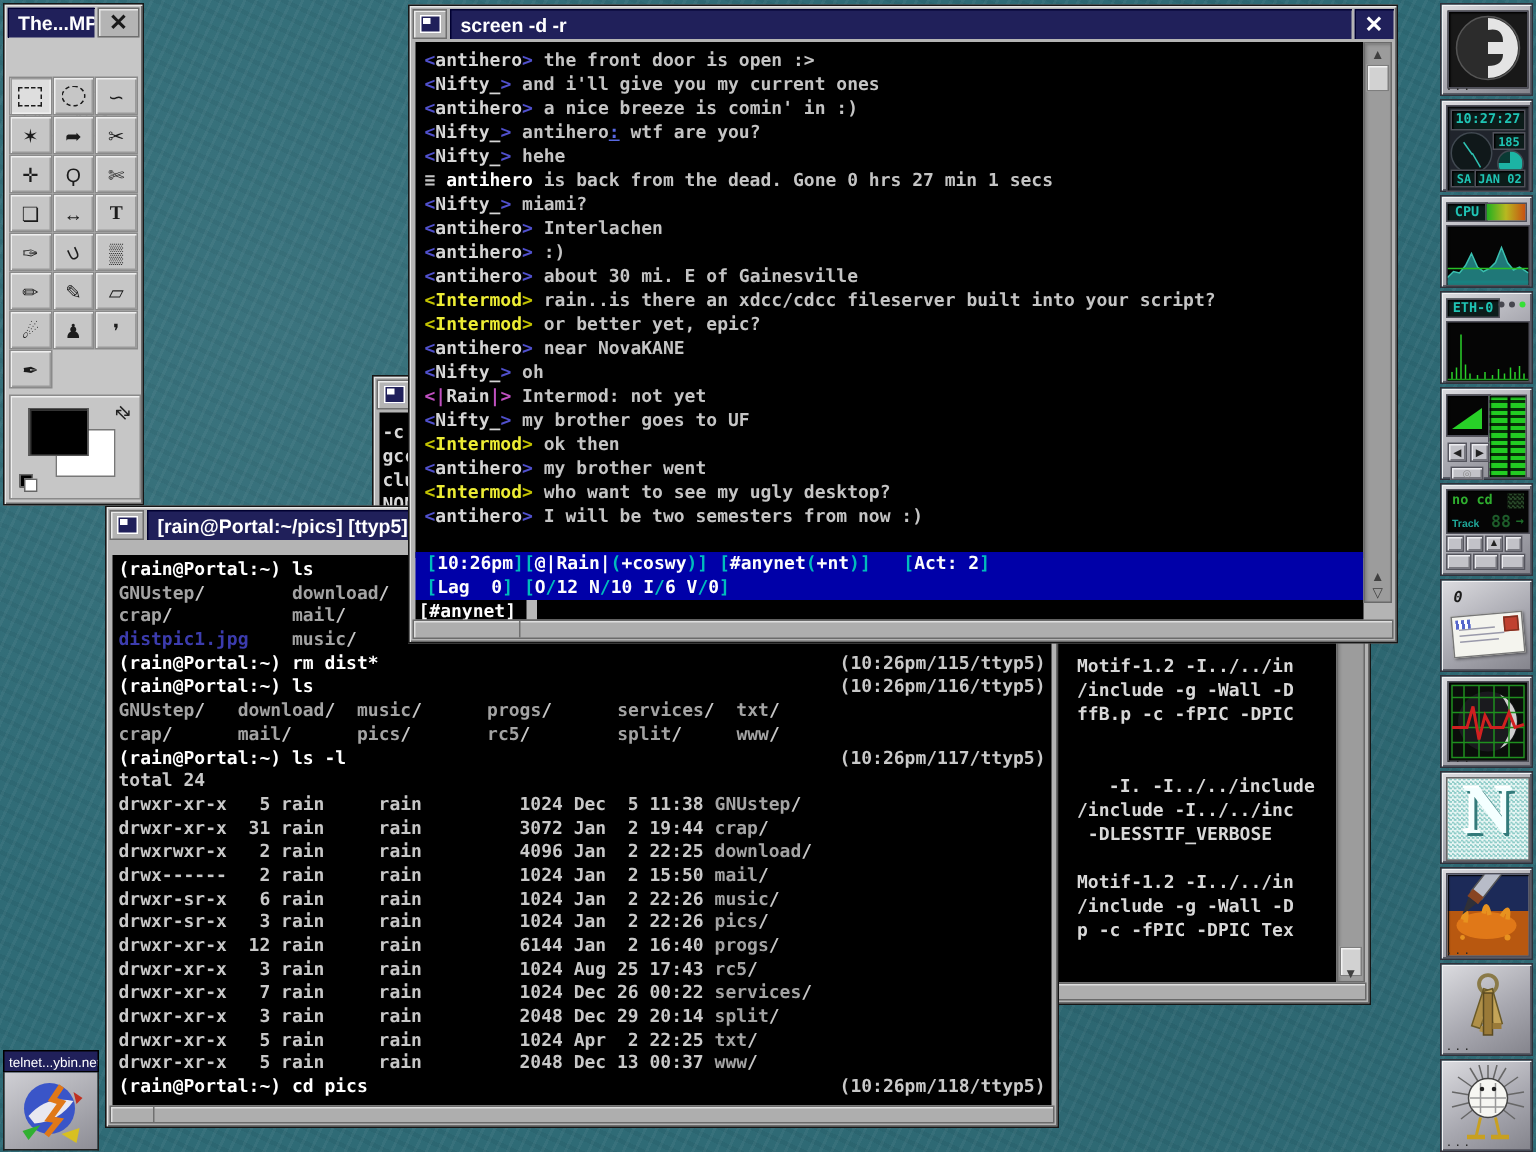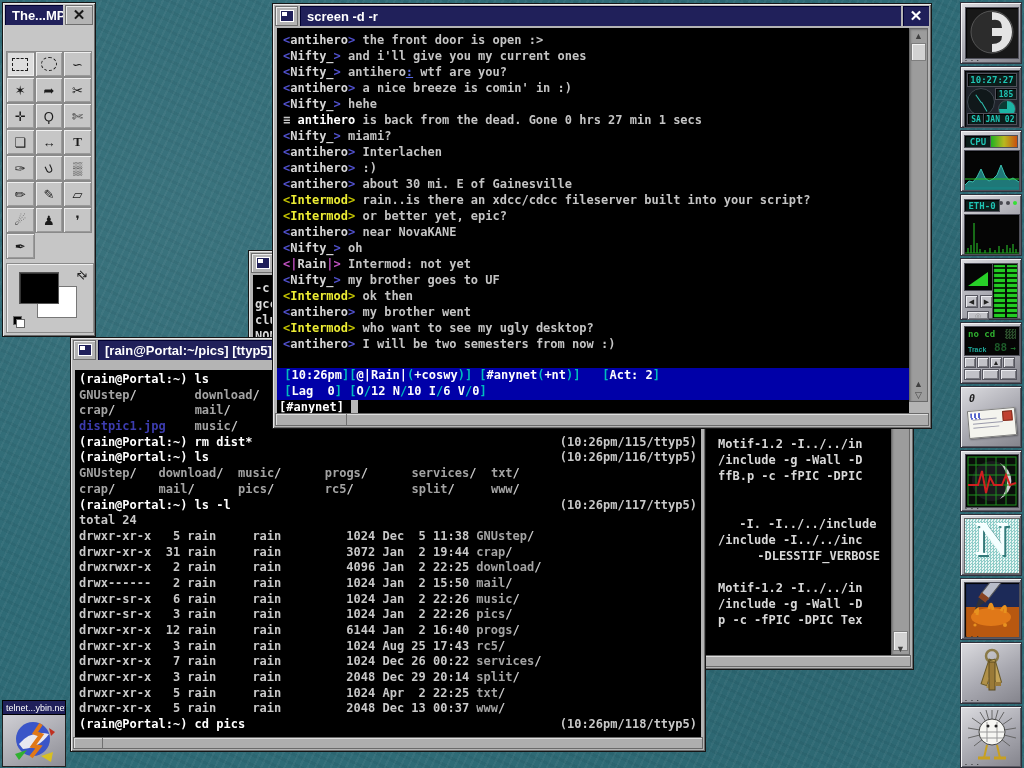--- a/index.html
+++ b/index.html
@@ -120,21 +120,21 @@
       <div class="cmp-abs" style="left: 2px; top: 22px;">gcc</div>
       <div class="cmp-abs" style="left: 2px; top: 38px;">clu</div>
       <div class="cmp-abs" style="left: 2px; top: 54px;">NON</div>
       <div class="cmp-abs" style="left: 465px; top: 162px;">Motif-1.2 -I../../in</div>
       <div class="cmp-abs" style="left: 465px; top: 178px;">/include -g -Wall -D</div>
       <div class="cmp-abs" style="left: 465px; top: 194px;">ffB.p -c -fPIC -DPIC</div>
       <div class="cmp-abs" style="left: 465px; top: 210px;"></div>
       <div class="cmp-abs" style="left: 465px; top: 226px;"></div>
       <div class="cmp-abs" style="left: 479px; top: 242px;"> -I. -I../../include</div>
       <div class="cmp-abs" style="left: 465px; top: 258px;">/include -I../../inc</div>
-      <div class="cmp-abs" style="left: 465px; top: 274px; margin-left: 32px;"> -DLESSTIF_VERBOSE</div>
+      <div class="cmp-abs" style="left: 465px; top: 274px;"> -DLESSTIF_VERBOSE</div>
       <div class="cmp-abs" style="left: 465px; top: 290px;"></div>
       <div class="cmp-abs" style="left: 465px; top: 306px;">Motif-1.2 -I../../in</div>
       <div class="cmp-abs" style="left: 465px; top: 322px;">/include -g -Wall -D</div>
       <div class="cmp-abs" style="left: 465px; top: 338px;">p -c -fPIC -DPIC Tex</div>
     </div>
   <div class="vsb" id="cmp-vsb">
     <div class="vthumb" style="top:355px;height:18px;"></div>
     <div class="arr" style="bottom:0;">▼</div>
   </div>
   <div class="bbar">
@@ -183,22 +183,22 @@
   <div class="tbar">
     <div class="tbtn">
         <div class="sq"></div>
       </div>
     <div class="ttitle">screen -d -r</div>
     <div class="tclose">✕</div>
   </div>
   <div class="tcontent" id="irc-content">
       <div class="chat-line"><span class="s-nb">&lt;</span><span class="s-nk">antihero</span><span class="s-nb">&gt;</span><span class="s-ms"> the front door is open :&gt;</span></div>
       <div class="chat-line"><span class="s-nb">&lt;</span><span class="s-nk">Nifty_</span><span class="s-nb">&gt;</span><span class="s-ms"> and i'll give you my current ones</span></div>
+      <div class="chat-line"><span class="s-nb">&lt;</span><span class="s-nk">antihero</span><span class="s-nb">&gt;</span><span class="s-ms"> a nice breeze is comin' in :)</span></div>
       <div class="chat-line"><span class="s-nb">&lt;</span><span class="s-nk">Nifty_</span><span class="s-nb">&gt;</span><span class="s-ms"> antihero</span><span class="s-hl">:</span><span class="s-ms"> wtf are you?</span></div>
-      <div class="chat-line"><span class="s-nb">&lt;</span><span class="s-nk">antihero</span><span class="s-nb">&gt;</span><span class="s-ms"> a nice breeze is comin' in :)</span></div>
       <div class="chat-line"><span class="s-nb">&lt;</span><span class="s-nk">Nifty_</span><span class="s-nb">&gt;</span><span class="s-ms"> hehe</span></div>
       <div class="chat-line"><span class="s-sv">≡ </span><span class="s-w">antihero</span><span class="s-ms"> is back from the dead. Gone 0 hrs 27 min 1 secs</span></div>
       <div class="chat-line"><span class="s-nb">&lt;</span><span class="s-nk">Nifty_</span><span class="s-nb">&gt;</span><span class="s-ms"> miami?</span></div>
       <div class="chat-line"><span class="s-nb">&lt;</span><span class="s-nk">antihero</span><span class="s-nb">&gt;</span><span class="s-ms"> Interlachen</span></div>
       <div class="chat-line"><span class="s-nb">&lt;</span><span class="s-nk">antihero</span><span class="s-nb">&gt;</span><span class="s-ms"> :)</span></div>
       <div class="chat-line"><span class="s-nb">&lt;</span><span class="s-nk">antihero</span><span class="s-nb">&gt;</span><span class="s-ms"> about 30 mi. E of Gainesville</span></div>
       <div class="chat-line"><span class="s-yb">&lt;</span><span class="s-yk">Intermod</span><span class="s-yb">&gt;</span><span class="s-ms"> rain..is there an xdcc/cdcc fileserver built into your script?</span></div>
       <div class="chat-line"><span class="s-yb">&lt;</span><span class="s-yk">Intermod</span><span class="s-yb">&gt;</span><span class="s-ms"> or better yet, epic?</span></div>
       <div class="chat-line"><span class="s-nb">&lt;</span><span class="s-nk">antihero</span><span class="s-nb">&gt;</span><span class="s-ms"> near NovaKANE</span></div>
       <div class="chat-line"><span class="s-nb">&lt;</span><span class="s-nk">Nifty_</span><span class="s-nb">&gt;</span><span class="s-ms"> oh</span></div>

